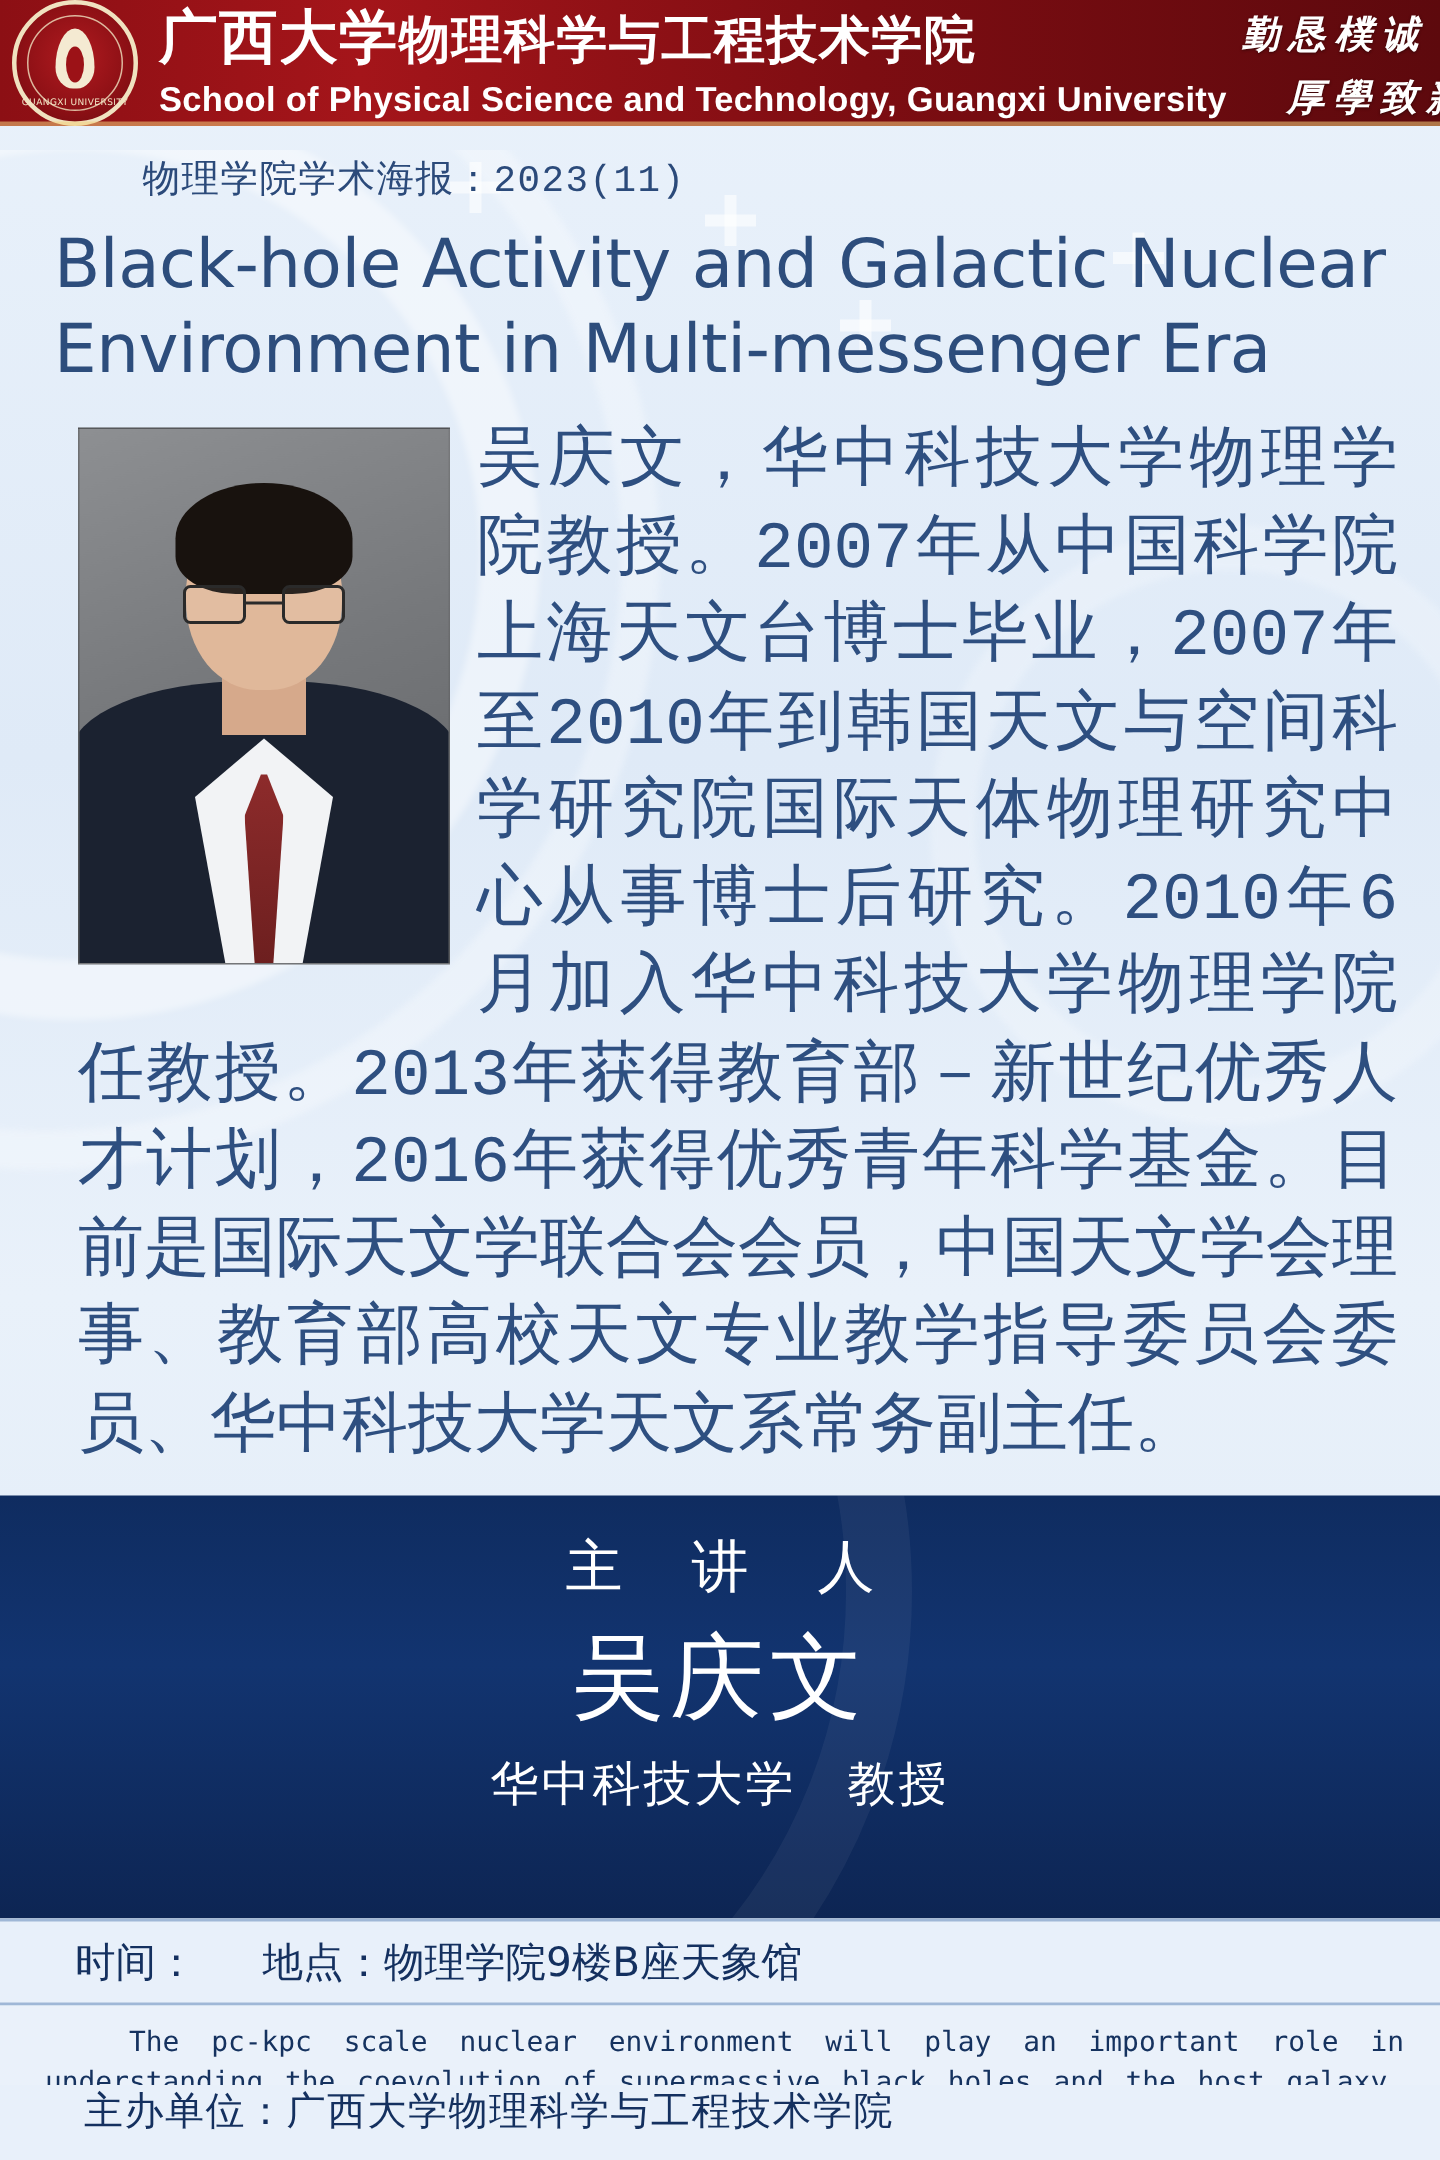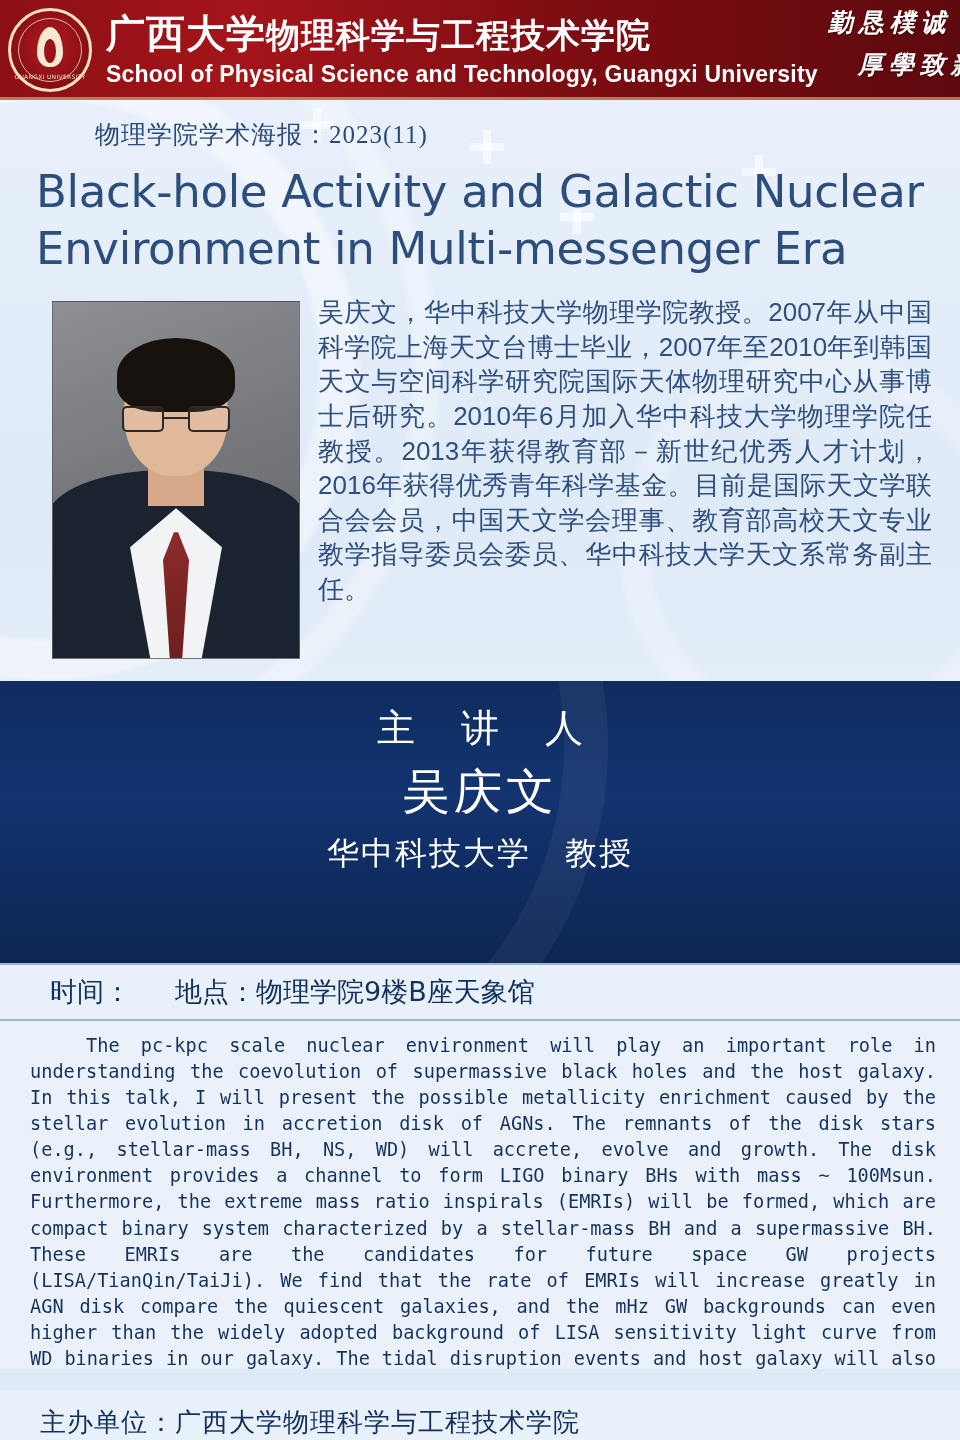--- a/index.html
+++ b/index.html
@@ -14,21 +14,21 @@
     position: relative;
     width: 960px;
     height: 1440px;
     background: linear-gradient(180deg, #eaf2fb 0%, #dfeaf7 35%, #e9f1fa 60%, #dde9f6 100%);
     overflow: hidden;
   }
 
   
   .header {
     position: relative;
-    height: 100px;
+    height: 84px;
     background: linear-gradient(90deg, #8c0f14 0%, #a4151a 25%, #7d0d12 60%, #5d090d 100%);
     display: flex;
     align-items: center;
     overflow: hidden;
   }
   .header::after {
     content: "";
     position: absolute;
     left: 0; right: 0; bottom: 0;
     height: 3px;
@@ -158,21 +158,21 @@
   }
   .plus::before { left: 13px; top: 0; width: 8px; height: 34px; }
   .plus::after  { top: 13px; left: 0; height: 8px; width: 34px; }
 
   
   .poster-no {
     position: relative;
     margin: 18px 16px 0 95px;
     font-size: 25px;
     color: #2b4a7a;
-    font-family: Liberation Serif, serif;
+    font-family: Liberation Mono, monospace;
     letter-spacing: 1px;
   }
 
   
   .title {
     position: relative;
     margin: 12px 20px 0 36px;
     color: #2d4d7c;
     font-size: 45px;
     line-height: 1.27;
@@ -275,24 +275,24 @@
     left: 50%;
     bottom: 0;
     transform: translateX(-50%);
     width: 26px;
     height: 126px;
     background: linear-gradient(180deg, #8d2b2b 0%, #6d1f1f 100%);
     clip-path: polygon(42% 0, 58% 0, 100% 22%, 74% 100%, 26% 100%, 0 22%);
   }
   .bio-text {
     color: #2e4f80;
-    font-size: 26px;
+    font-size: 44px;
     line-height: 1.33;
     text-align: justify;
-    font-family: Liberation Sans, sans-serif;
+    font-family: Liberation Mono, monospace;
     text-indent: 0;
   }
   .clearfix::after { content:""; display:block; clear:both; }
 
   
   .speaker-band {
     position: relative;
     margin-top: 16px;
     height: 282px;
     background: linear-gradient(180deg, #0f2c60 0%, #123470 40%, #0d2553 100%);
@@ -310,21 +310,21 @@
   }
   .speaker-band .label {
     margin-top: 22px;
     font-size: 38px;
     letter-spacing: 46px;
     text-indent: 46px;
     font-family: "DejaVu Sans", sans-serif;
   }
   .speaker-band .name {
     margin-top: 6px;
-    font-size: 48px;
+    font-size: 62px;
     font-family: "DejaVu Sans", sans-serif;
     letter-spacing: 4px;
   }
   .speaker-band .affil {
     margin-top: 8px;
     font-size: 32px;
     font-family: "DejaVu Serif", serif;
     letter-spacing: 2px;
   }
 
@@ -361,22 +361,22 @@
   }
   .abstract p { text-indent: 56px; }
 
   
   .footer {
     position: absolute;
     left: 0; right: 0; bottom: 0;
     height: 50px;
     background: #e8f0fa;
     display: flex;
-    align-items: flex-end;
-    padding-left: 40px;
+    align-items: flex-start;
+    padding-left: 56px;
     color: #14305f;
     font-size: 26px;
     font-family: "DejaVu Sans", sans-serif;
     letter-spacing: 1px;
   }
 </style>
 </head>
 <body>
 
 <div class="poster">

